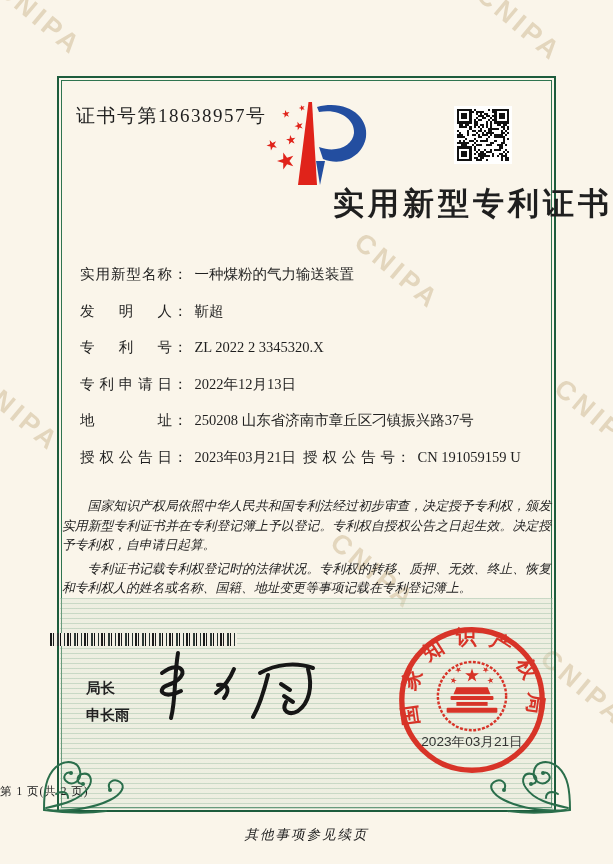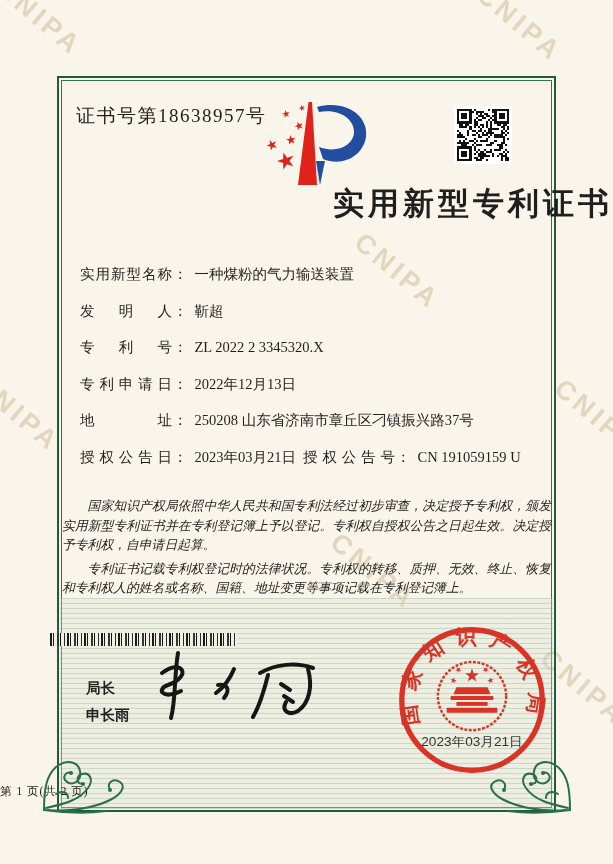--- a/index.html
+++ b/index.html
@@ -502,14 +502,15 @@
         <polygon points="64,67 96,67 99,74 61,74"></polygon>
         <rect x="58" y="76" width="44" height="4" rx="1"></rect>
         <rect x="64" y="82" width="32" height="4"></rect>
         <rect x="54" y="88" width="52" height="5" rx="1"></rect>
       </g>
     </g>
     <text x="80" y="127" font-size="13" fill="#262626" text-anchor="middle" textLength="104" lengthAdjust="spacingAndGlyphs" font-family="Liberation Sans,sans-serif">2023年03月21日</text>
   </svg>
 
   <div class="pageinfo">第 1 页(共 2 页)</div>
+  <div class="note">其他事项参见续页</div>
 
 </div>
 
 </body></html>

